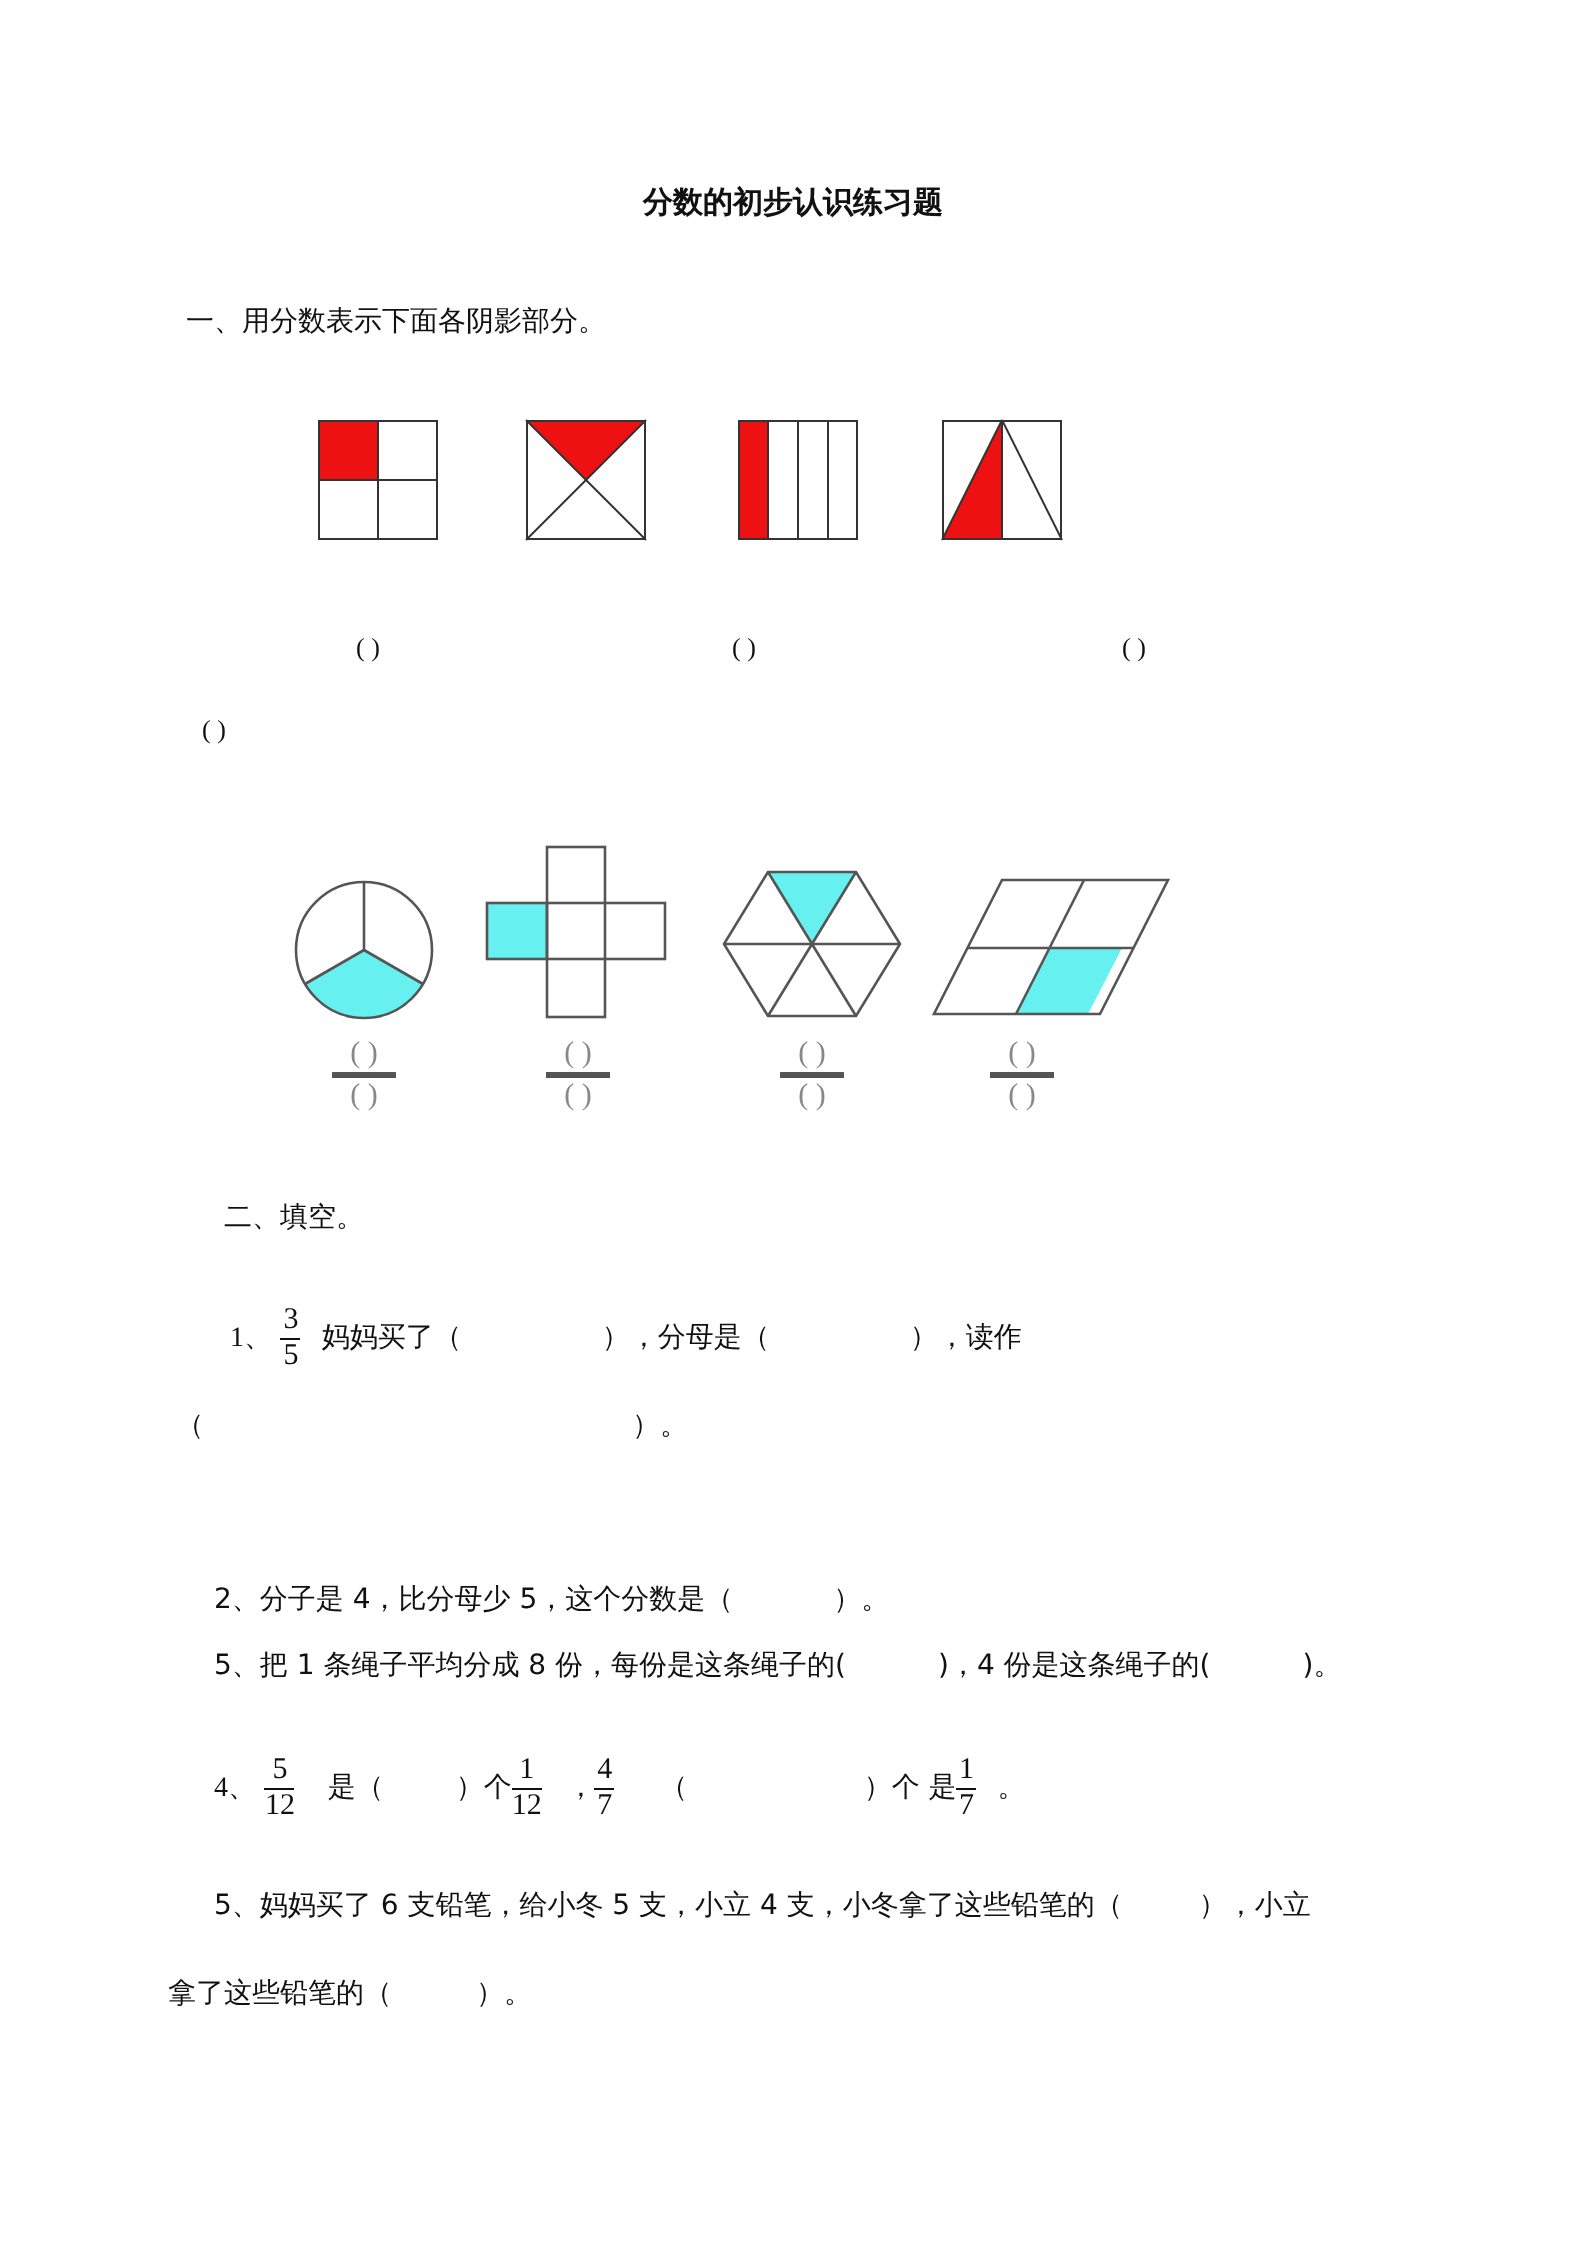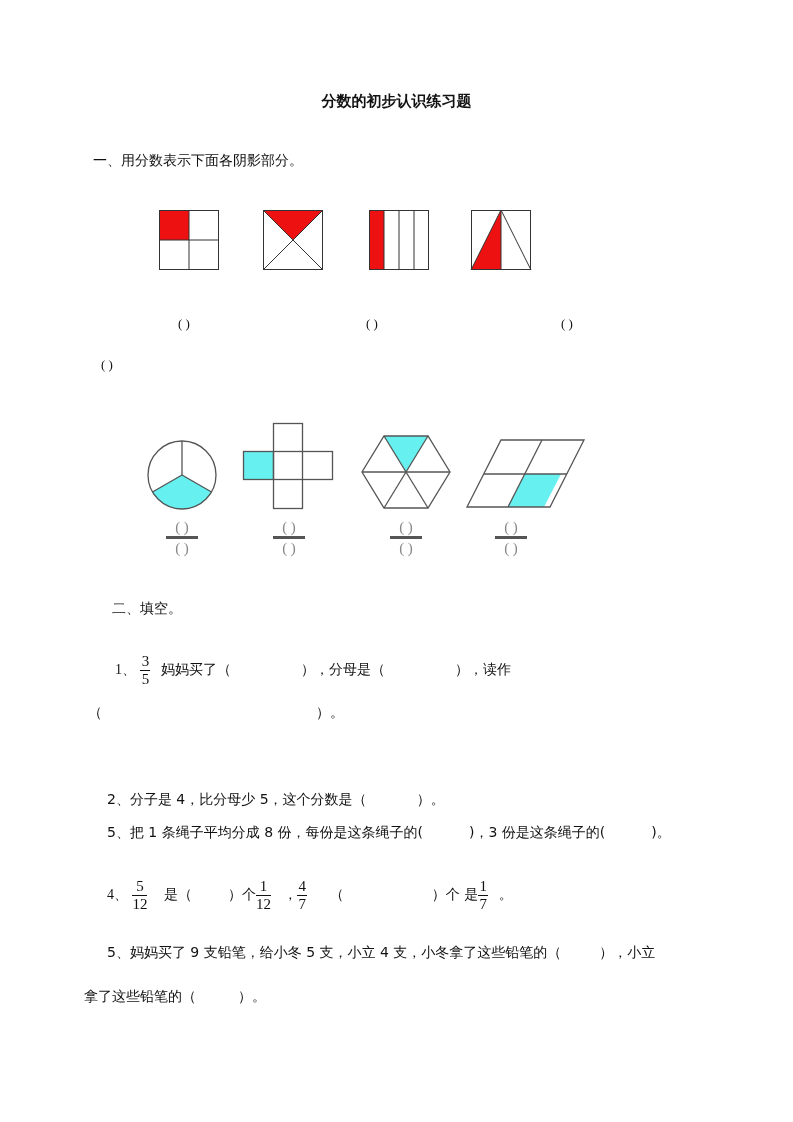--- a/index.html
+++ b/index.html
@@ -119,21 +119,21 @@
 </div>
 <div class="abs txt" style="left:88px;top:704px;">
   <span>（</span><span style="display:inline-block;width:214px;"></span><span>）。</span>
 </div>
 
 <div class="abs txt" style="left:107px;top:791px;">
   <span>2、分子是 4，比分母少 5，这个分数是（</span><span style="display:inline-block;width:50px;"></span><span>）。</span>
 </div>
 
 <div class="abs txt" style="left:107px;top:824px;">
-  <span>5、把 1 条绳子平均分成 8 份，每份是这条绳子的(</span><span style="display:inline-block;width:46px;"></span><span>)，3 份是这条绳子的(</span><span style="display:inline-block;width:46px;"></span><span>)。</span>
+  <span>5、把 1 条绳子平均分成 8 份，每份是这条绳子的(</span><span style="display:inline-block;width:46px;"></span><span>)，4 份是这条绳子的(</span><span style="display:inline-block;width:46px;"></span><span>)。</span>
 </div>
 
 <div class="abs txt" style="left:107px;top:874px;line-height:40px;">
   <span class="serif">4、</span>
   <span class="frac">
       <span>5</span>
       <span class="bar"></span>
       <span>12</span>
     </span>
   <span style="margin-left:12px;">是（</span><span style="display:inline-block;width:36px;"></span><span>）个</span><span class="frac">
@@ -148,17 +148,17 @@
     </span>
   <span style="margin-left:18px;">（</span><span style="display:inline-block;width:88px;"></span><span>）个  是</span><span class="frac">
       <span>1</span>
       <span class="bar"></span>
       <span>7</span>
     </span>
   <span style="margin-left:6px;">。</span>
 </div>
 
 <div class="abs txt" style="left:107px;top:944px;">
-  <span>5、妈妈买了 9 支铅笔，给小冬 5 支，小立 4 支，小冬拿了这些铅笔的（</span><span style="display:inline-block;width:38px;"></span><span>），小立</span>
+  <span>5、妈妈买了 6 支铅笔，给小冬 5 支，小立 4 支，小冬拿了这些铅笔的（</span><span style="display:inline-block;width:38px;"></span><span>），小立</span>
 </div>
 <div class="abs txt" style="left:84px;top:988px;">
   <span>拿了这些铅笔的（</span><span style="display:inline-block;width:42px;"></span><span>）。</span>
 </div>
 
 </body></html>

